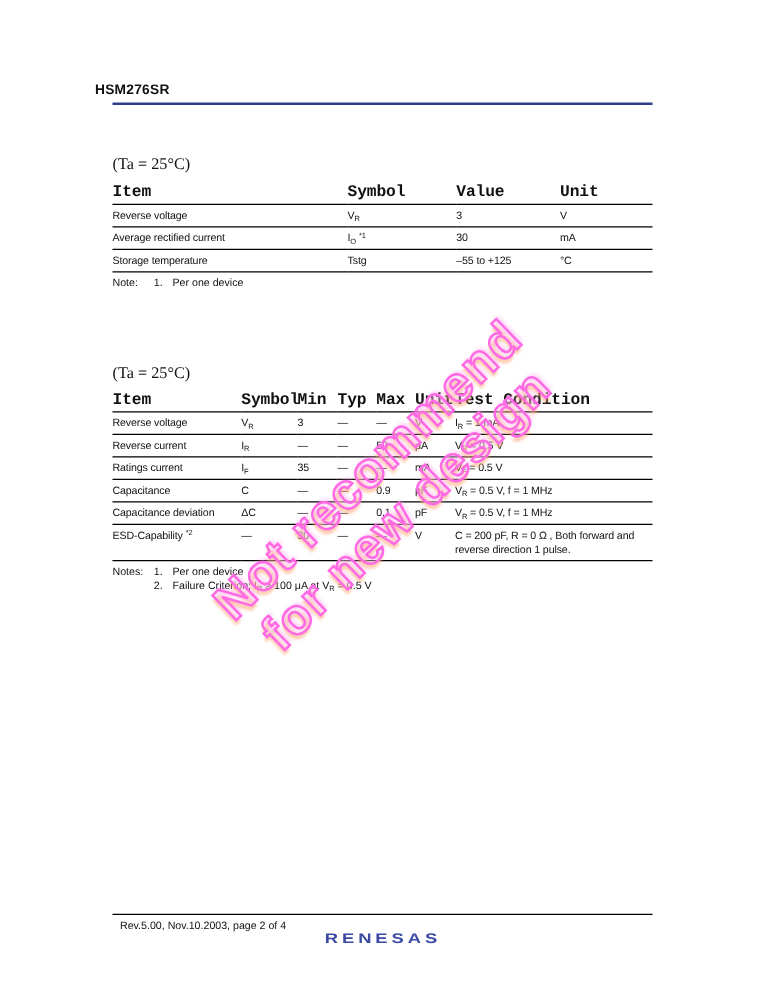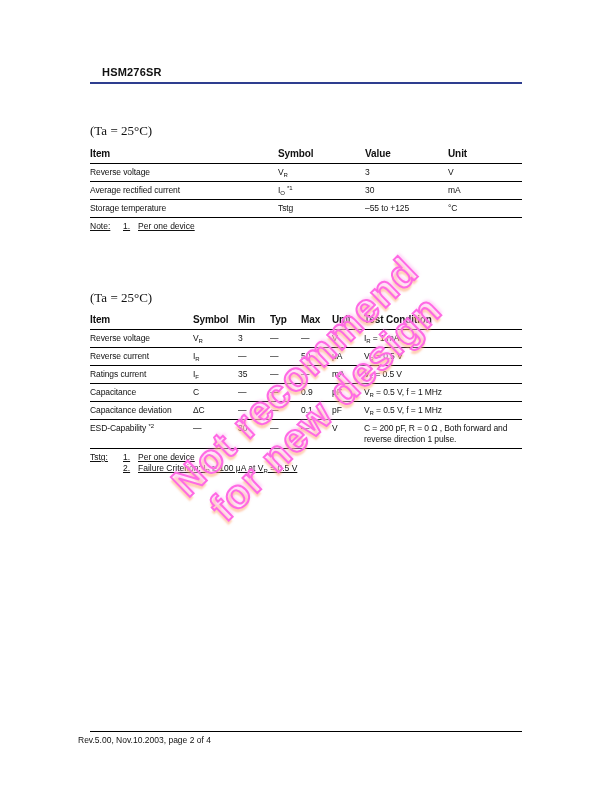--- a/index.html
+++ b/index.html
@@ -1,66 +1,66 @@
 <!DOCTYPE html>
 <html style="--rule-color: #2e3d8f; --logo-color: #3a4aa2; --wm-color: #ff6ae4;"><head>
 <meta charset="utf-8">
 <style>
   html,body { margin:0; padding:0; background:#888; }
   .page {
     position:relative; width:612px; height:792px; background:#fff;
     margin:0 auto; overflow:hidden; color:#111;
     font-family:"Liberation Sans", sans-serif;
   }
-  .doc-code { position:absolute; left:102px; top:66px; font-size:11px; font-weight:bold; letter-spacing:0.2px; }
+  .doc-code { position:absolute; left:76px; top:66px; font-size:11px; font-weight:bold; letter-spacing:0.2px; }
   .header-rule { position:absolute; left:90px; top:82px; width:432px; height:2px; background:var(--rule-color,#2e3d8f); }
 
   .sec-title {
     position:absolute; left:90px; margin:0;
     font-family:"Liberation Serif", serif; font-size:15px; font-weight:bold;
   }
   .sec-title sup { font-size:9px; }
   .sec-cond {
     position:absolute; left:90px;
     font-family:"Liberation Serif", serif; font-size:13px;
   }
   .t1-wrap { position:absolute; left:90px; top:147px; width:432px; }
   .t2-wrap { position:absolute; left:90px; top:313px; width:432px; }
 
   table.dtable { border-collapse:collapse; table-layout:fixed; width:432px; font-size:8.5px; letter-spacing:-0.1px; }
   table.dtable th {
-    text-align:left; font-weight:bold; font-size:10px;
-    padding:2px 2px 4px 0; border-bottom:1.5px solid #000; line-height:10px;
+    text-align:left; font-weight:bold; font-size:13px;
+    padding:2px 2px 4px 0; border-bottom:1.5px solid #000; line-height:10px;font-family:Liberation Mono, monospace;
   }
   table.dtable td {
     padding:3px 2px 3px 0; border-bottom:1px solid #000;
     vertical-align:top; line-height:11px;
   }
   table.dtable tbody tr:last-child td { border-bottom:1.5px solid #000; }
   sub { font-size:6px; vertical-align:-2px; line-height:0; }
   sup { font-size:6px; vertical-align:3px; line-height:0; }
 
-  .notes { margin-top:3px; font-size:8.5px; line-height:11px;text-decoration:underline; }
+  .notes { margin-top:3px; font-size:8.5px; line-height:11px; }
   .note-line { display:flex; }
   .note-label { width:33px; }
   .note-num { width:15px; }
   .note-line + .note-line .note-label { visibility:hidden; }
 
   .watermark {
     position:absolute; left:90px; top:348px; width:440px;
     transform:rotate(-44deg);
     font-weight:bold; font-size:40px; line-height:44px; text-align:center;
     letter-spacing:1.5px;
     color:rgba(255,215,248,0.30);
     -webkit-text-stroke:2px var(--wm-color,#ff6ae4);
     text-shadow:-3px 3px 2px rgba(255,170,120,0.55), 3px -1px 3px rgba(255,140,235,0.35);
     z-index:5; pointer-events:none; white-space:nowrap;
   }
   .footer-rule { position:absolute; left:90px; top:731px; width:432px; height:1px; background:#000; }
-  .footer-rev { position:absolute; left:78px; top:735px; font-size:8.5px; }
+  .footer-rev { position:absolute; left:96px; top:735px; font-size:8.5px; }
   .logo {
     position:absolute; left:0; right:0; top:742px; text-align:center;
   }
   .logo span {
     display:inline-block; color:var(--logo-color,#3a4aa2);
     font-weight:bold; font-size:14px; letter-spacing:3px;
     transform:scale(1.05,0.8); transform-origin:center;
   }
 </style>
 </head>
@@ -195,33 +195,36 @@
             <td>30</td>
             <td>—</td>
             <td>—</td>
             <td>V</td>
             <td>C = 200 pF, R = 0 Ω , Both forward and reverse direction 1 pulse.</td>
           </tr>
         </tbody>
     </table>
     <div class="notes">
         <div class="note-line">
-          <span class="note-label">Tstg:</span>
+          <span class="note-label">Notes:</span>
           <span class="note-num">1.</span>
           <span>Per one device</span>
         </div>
         <div class="note-line">
           <span class="note-label">Notes:</span>
           <span class="note-num">2.</span>
           <span>Failure Criterion; I<sub>R</sub> ≥ 100 μA at V<sub>R</sub> = 0.5 V</span>
         </div>
       </div>
   </div>
 
   <div class="watermark">
     <div>Not recommend</div>
     <div>for new design</div>
   </div>
 
   <div class="footer-rule"></div>
   <div class="footer-rev">Rev.5.00, Nov.10.2003,  page 2 of 4</div>
+  <div class="logo">
+    <span>RENESAS</span>
+  </div>
 
 </div>
 
 </body></html>

